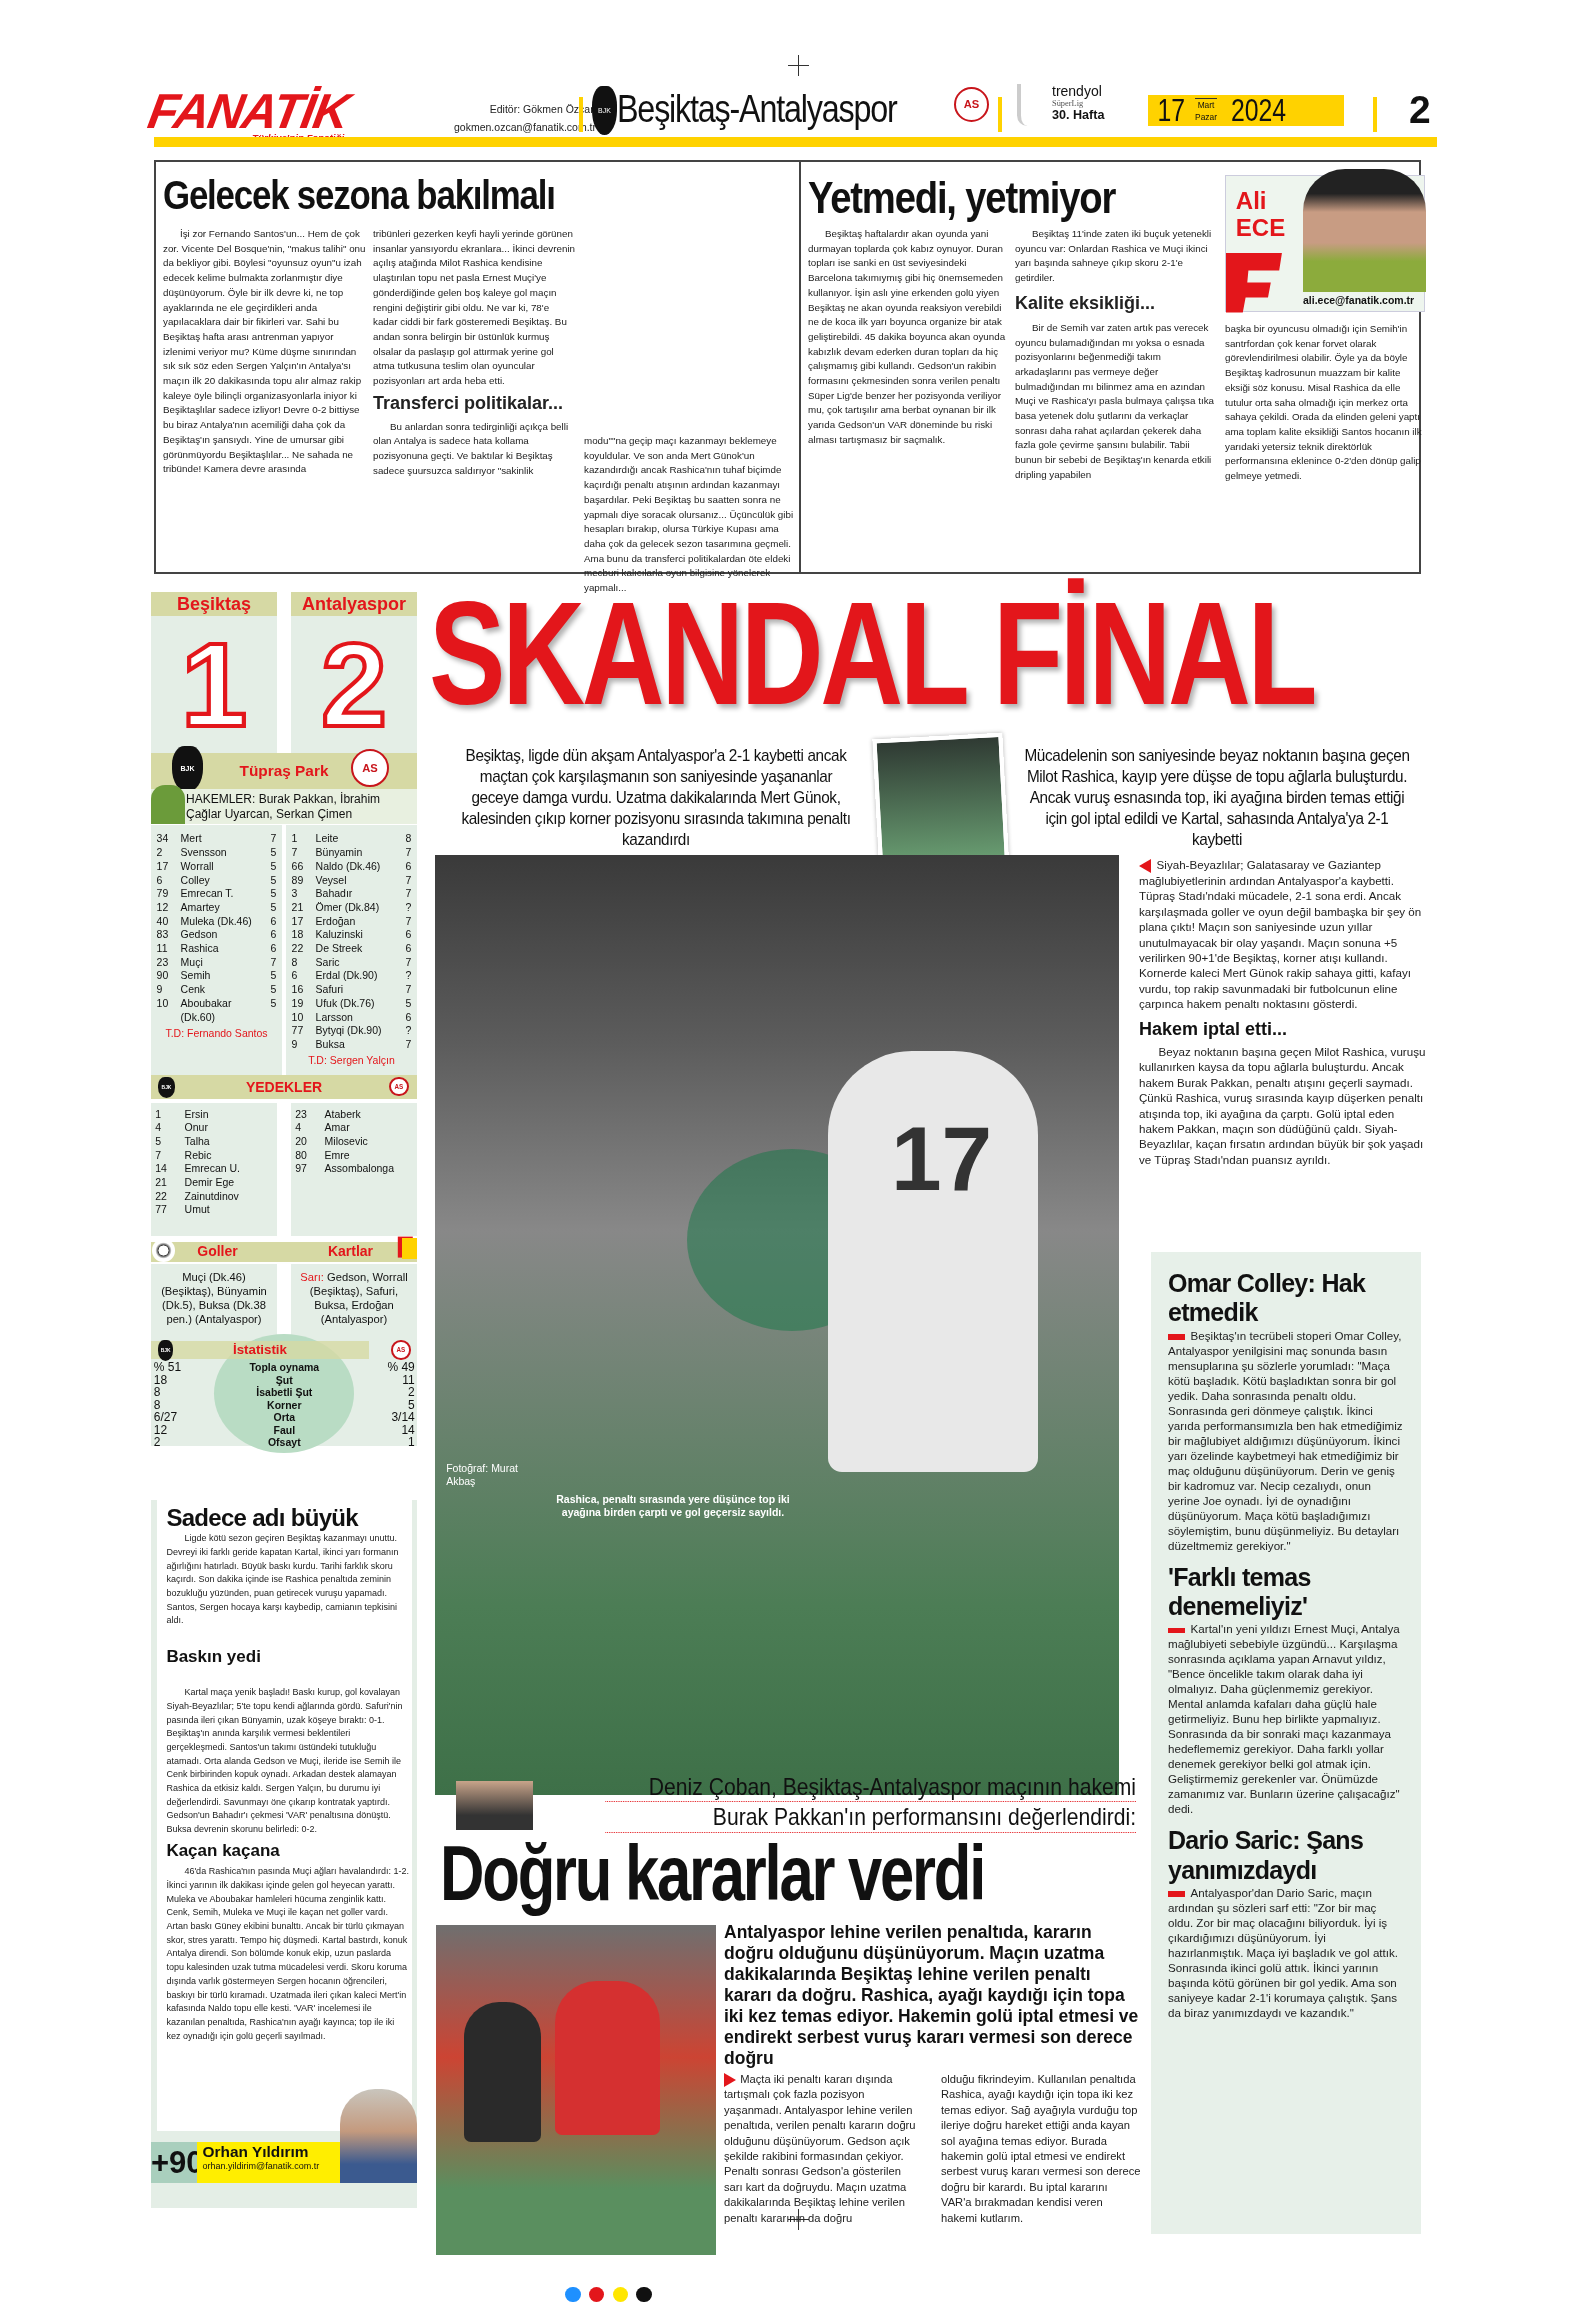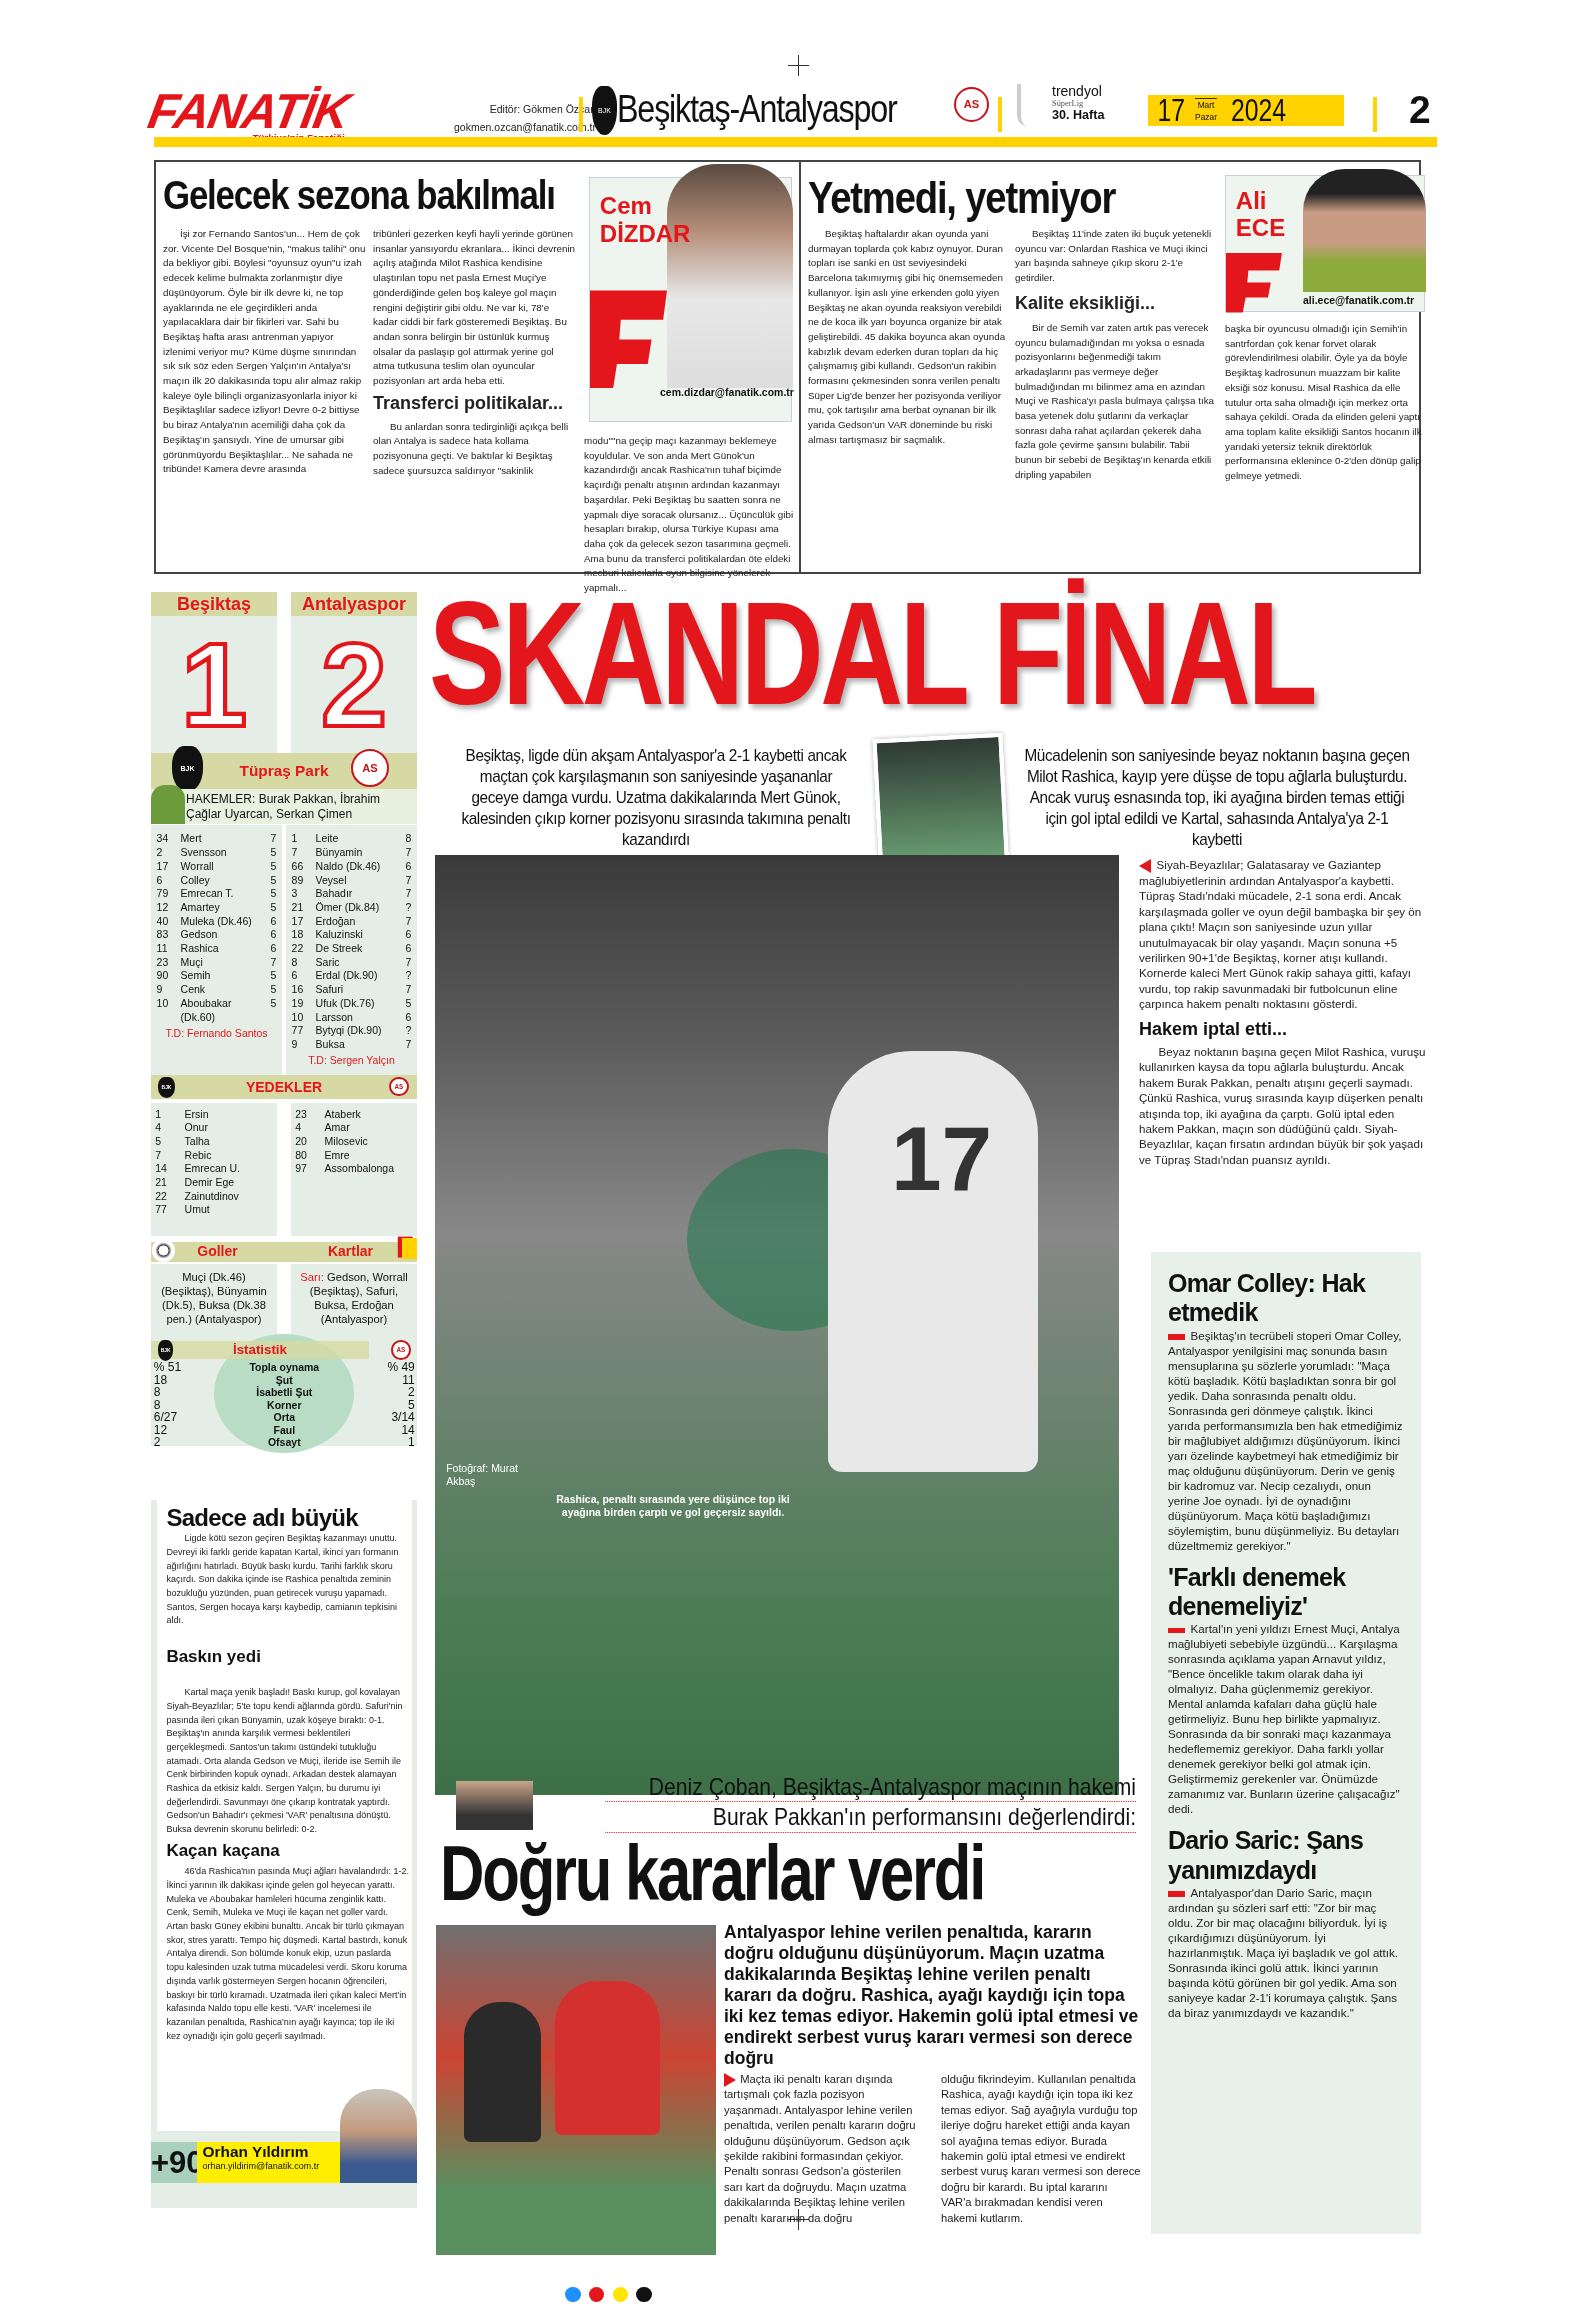--- a/index.html
+++ b/index.html
@@ -97,27 +97,20 @@
 <div class="abs box" style="left:154px;top:160px;width:647px;height:414px">
   <div class="abs headline" style="left:7px;top:9.8px;font-size:41px">Gelecek sezona bakılmalı</div>
   <div class="abs txt" style="left:7px;top:65px;width:203px">
       <p>İşi zor Fernando Santos'un... Hem de çok zor. Vicente Del Bosque'nin, "makus talihi" onu da bekliyor gibi. Böylesi "oyunsuz oyun"u izah edecek kelime bulmakta zorlanmıştır diye düşünüyorum. Öyle bir ilk devre ki, ne top ayaklarında ne ele geçirdikleri anda yapılacaklara dair bir fikirleri var. Sahi bu Beşiktaş hafta arası antrenman yapıyor izlenimi veriyor mu? Küme düşme sınırından sık sık söz eden Sergen Yalçın'ın Antalya'sı maçın ilk 20 dakikasında topu alır almaz rakip kaleye öyle bilinçli organizasyonlarla iniyor ki Beşiktaşlılar sadece izliyor! Devre 0-2 bittiyse bu biraz Antalya'nın acemiliği daha çok da Beşiktaş'ın şansıydı. Yine de umursar gibi görünmüyordu Beşiktaşlılar... Ne sahada ne tribünde! Kamera devre arasında</p>
     </div>
   <div class="abs txt" style="left:217px;top:65px;width:203px">
     <p style="text-indent:0">tribünleri gezerken keyfi hayli yerinde görünen insanlar yansıyordu ekranlara... İkinci devrenin açılış atağında Milot Rashica kendisine ulaştırılan topu net pasla Ernest Muçi'ye gönderdiğinde gelen boş kaleye gol maçın rengini değiştirir gibi oldu. Ne var ki, 78'e kadar ciddi bir fark gösteremedi Beşiktaş. Bu andan sonra belirgin bir üstünlük kurmuş olsalar da paslaşıp gol attırmak yerine gol atma tutkusuna teslim olan oyuncular pozisyonları art arda heba etti.</p>
     <div style="font-weight:900;font-size:18px;line-height:19.6px;margin:5.6px 0">Transferci politikalar...</div>
     <p>Bu anlardan sonra tedirginliği açıkça belli olan Antalya is sadece hata kollama pozisyonuna geçti. Ve baktılar ki Beşiktaş sadece şuursuzca saldırıyor "sakinlik</p>
   </div>
-  <div class="abs author-card" style="left:433px;top:15.4px;width:203px;height:245px">
-    <div class="abs photo" style="left:77px;top:-14px;width:126px;height:224px;border-radius:49px 49px 0 0;background:linear-gradient(180deg,#5a4a40 0%,#b58f7a 30%,#e8e8e8 60%,#ddd 100%)"></div>
-    <div class="abs author-name" style="left:9.8px;top:14px">Cem</div>
-    <div class="abs author-name" style="left:9.8px;top:42px">DİZDAR</div>
-    <div class="abs f-logo" style="left:0;top:112px;width:77px;height:98px"></div>
-    <div class="abs" style="left:70px;top:208px;font-size:10.5px;font-weight:bold">cem.dizdar@fanatik.com.tr</div>
-  </div>
   <div class="abs txt" style="left:428px;top:272px;width:210px">
       <p style="text-indent:0">modu""na geçip maçı kazanmayı beklemeye koyuldular. Ve son anda Mert Günok'un kazandırdığı ancak Rashica'nın tuhaf biçimde kaçırdığı penaltı atışının ardından kazanmayı başardılar. Peki Beşiktaş bu saatten sonra ne yapmalı diye soracak olursanız... Üçüncülük gibi hesapları bırakıp, olursa Türkiye Kupası ama daha çok da gelecek sezon tasarımına geçmeli. Ama bunu da transferci politikalardan öte eldeki mecburi kalıcılarla oyun bilgisine yönelerek yapmalı...</p>
     </div>
 </div>
 
 <div class="abs box" style="left:801px;top:160px;width:620px;height:414px;border-left:none">
   <div class="abs headline" style="left:7px;top:9.8px;font-size:45px">Yetmedi, yetmiyor</div>
   <div class="abs txt" style="left:7px;top:65px;width:200px">
       <p>Beşiktaş haftalardır akan oyunda yani durmayan toplarda çok kabız oynuyor. Duran topları ise sanki en üst seviyesindeki Barcelona takımıymış gibi hiç önemsemeden kullanıyor. İşin aslı yine erkenden golü yiyen Beşiktaş ne akan oyunda reaksiyon verebildi ne de koca ilk yarı boyunca organize bir atak geliştirebildi. 45 dakika boyunca akan oyunda kabızlık devam ederken duran topları da hiç çalışmamış gibi kullandı. Gedson'un rakibin formasını çekmesinden sonra verilen penaltı Süper Lig'de benzer her pozisyonda veriliyor mu, çok tartışılır ama berbat oynanan bir ilk yarıda Gedson'un VAR döneminde bu riski alması tartışmasız bir saçmalık.</p>
     </div>
@@ -465,21 +458,21 @@
 
 <div class="abs" style="left:1139px;top:857px;width:291px">
   <span style="display:inline-block;width:0;height:0;border-top:7px solid transparent;border-bottom:7px solid transparent;border-right:12.6px solid #e3161b;margin-right:5.6px;vertical-align:middle"></span><span class="body">Siyah-Beyazlılar; Galatasaray ve Gaziantep mağlubiyetlerinin ardından Antalyaspor'a kaybetti. Tüpraş Stadı'ndaki mücadele, 2-1 sona erdi. Ancak karşılaşmada goller ve oyun değil bambaşka bir şey ön plana çıktı! Maçın son saniyesinde uzun yıllar unutulmayacak bir olay yaşandı. Maçın sonuna +5 verilirken 90+1'de Beşiktaş, korner atışı kullandı. Kornerde kaleci Mert Günok rakip sahaya gitti, kafayı vurdu, top rakip savunmadaki bir futbolcunun eline çarpınca hakem penaltı noktasını gösterdi.</span>
   <div class="subhead" style="margin:7px 0 4.2px">Hakem iptal etti...</div>
   <p class="body" style="text-indent:19.6px">Beyaz noktanın başına geçen Milot Rashica, vuruşu kullanırken kaysa da topu ağlarla buluşturdu. Ancak hakem Burak Pakkan, penaltı atışını geçerli saymadı. Çünkü Rashica, vuruş sırasında kayıp düşerken penaltı atışında top, iki ayağına da çarptı. Golü iptal eden hakem Pakkan, maçın son düdüğünü çaldı. Siyah-Beyazlılar, kaçan fırsatın ardından büyük bir şok yaşadı ve Tüpraş Stadı'ndan puansız ayrıldı.</p>
 </div>
 
 <div class="abs quote-box" style="left:1151px;top:1252px;width:270px;height:982px;padding:17px 17px 0 17px" id="quotes">
     <div class="q-title" style="margin-top:0px">Omar Colley: Hak etmedik</div>
     <div class="q-body"><span class="redtick"></span><span>Beşiktaş'ın tecrübeli stoperi Omar Colley, Antalyaspor yenilgisini maç sonunda basın mensuplarına şu sözlerle yorumladı: "Maça kötü başladık. Kötü başladıktan sonra bir gol yedik. Daha sonrasında penaltı oldu. Sonrasında geri dönmeye çalıştık. İkinci yarıda performansımızla ben hak etmediğimiz bir mağlubiyet aldığımızı düşünüyorum. İkinci yarı özelinde kaybetmeyi hak etmediğimiz bir maç olduğunu düşünüyorum. Derin ve geniş bir kadromuz var. Necip cezalıydı, onun yerine Joe oynadı. İyi de oynadığını düşünüyorum. Maça kötü başladığımızı söylemiştim, bunu düşünmeliyiz. Bu detayları düzeltmemiz gerekiyor."</span></div>
-    <div class="q-title" style="margin-top:9.8px">'Farklı denemek denemeliyiz'</div>
+    <div class="q-title" style="margin-top:9.8px">'Farklı temas denemeliyiz'</div>
     <div class="q-body"><span class="redtick"></span><span>Kartal'ın yeni yıldızı Ernest Muçi, Antalya mağlubiyeti sebebiyle üzgündü... Karşılaşma sonrasında açıklama yapan Arnavut yıldız, "Bence öncelikle takım olarak daha iyi olmalıyız. Daha güçlenmemiz gerekiyor. Mental anlamda kafaları daha güçlü hale getirmeliyiz. Bunu hep birlikte yapmalıyız. Sonrasında da bir sonraki maçı kazanmaya hedeflememiz gerekiyor. Daha farklı yollar denemek gerekiyor belki gol atmak için. Geliştirmemiz gerekenler var. Önümüzde zamanımız var. Bunların üzerine çalışacağız" dedi.</span></div>
     <div class="q-title" style="margin-top:9.8px">Dario Saric: Şans yanımızdaydı</div>
     <div class="q-body"><span class="redtick"></span><span>Antalyaspor'dan Dario Saric, maçın ardından şu sözleri sarf etti: "Zor bir maç oldu. Zor bir maç olacağını biliyorduk. İyi iş çıkardığımızı düşünüyorum. İyi hazırlanmıştık. Maça iyi başladık ve gol attık. Sonrasında ikinci golü attık. İkinci yarının başında kötü görünen bir gol yedik. Ama son saniyeye kadar 2-1'i korumaya çalıştık. Şans da biraz yanımızdaydı ve kazandık."</span></div>
   </div>
 
 <div class="abs" style="left:456px;top:1781px;width:77px;height:49px;background:linear-gradient(180deg,#c8a48a,#333 70%)"></div>
 <div class="abs" style="left:533px;top:1772px;width:603px;text-align:right">
   <div class="kicker">Deniz Çoban, Beşiktaş-Antalyaspor maçının hakemi</div>
   <div class="kicker">Burak Pakkan'ın performansını değerlendirdi:</div>
 </div>

